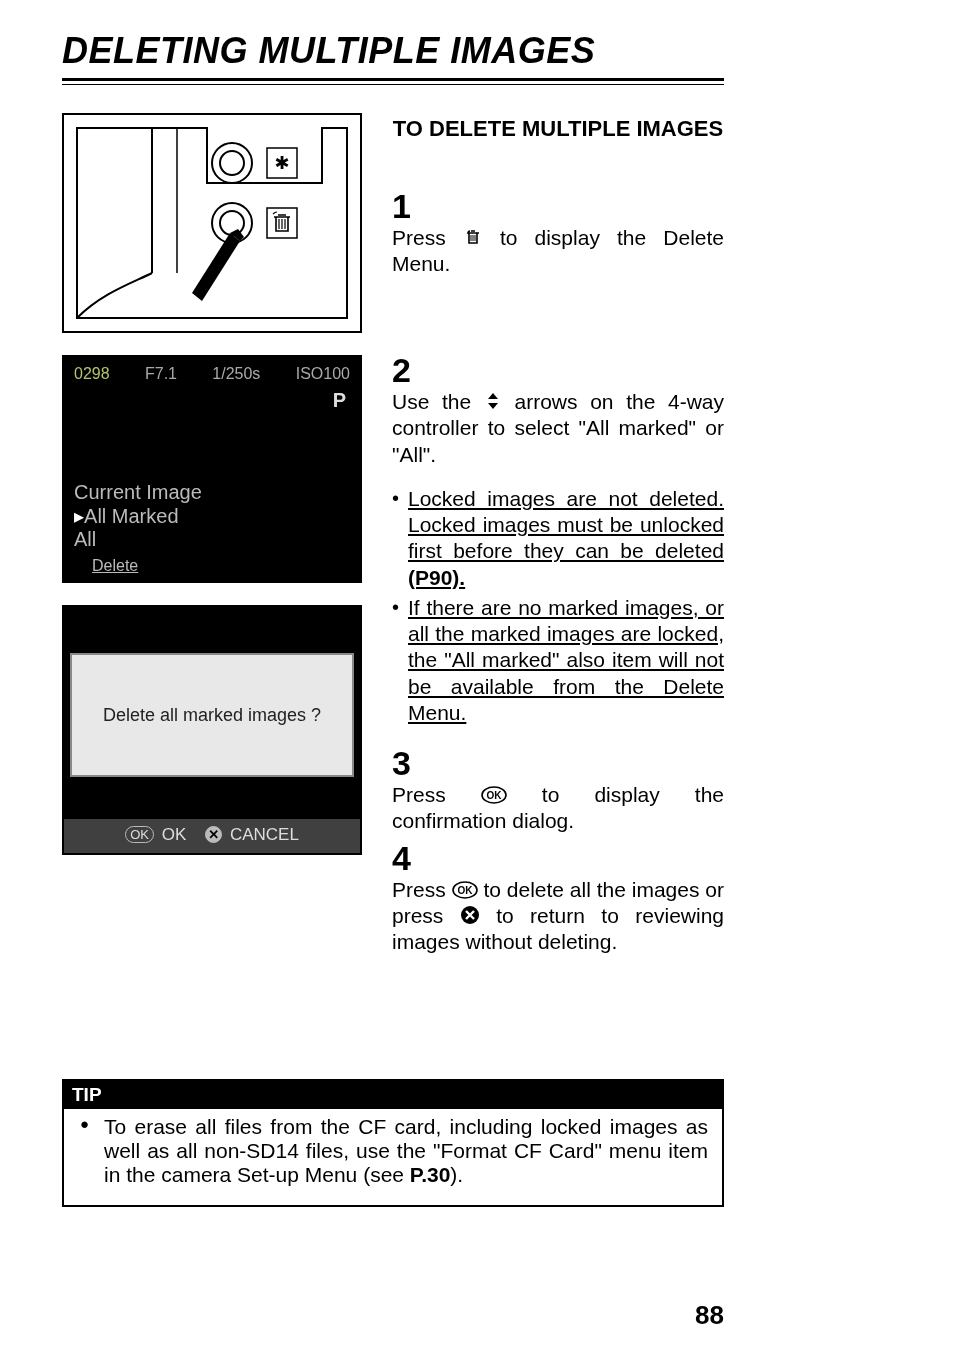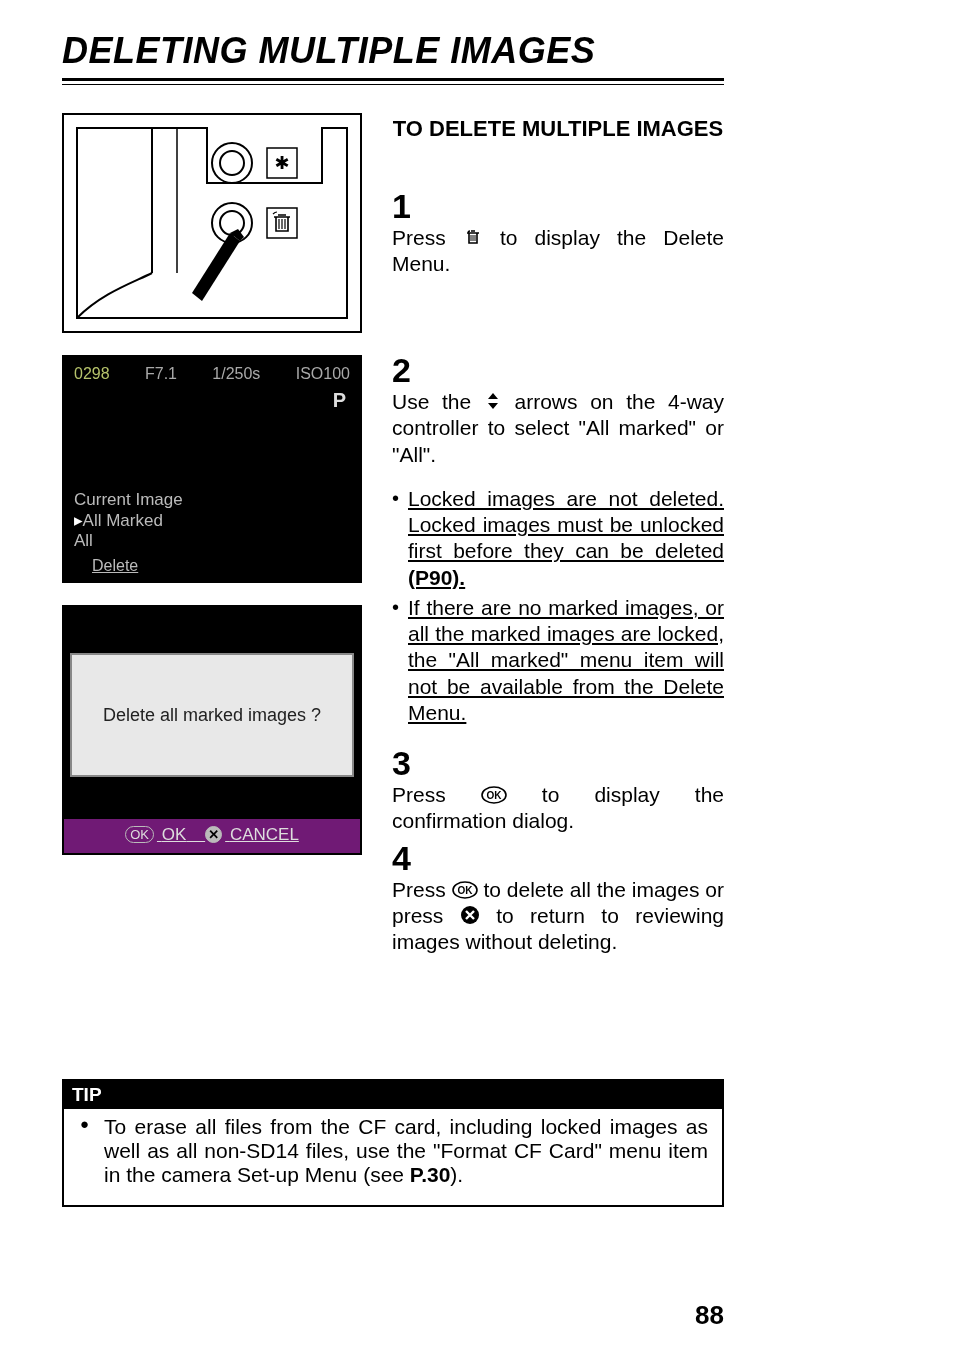--- a/index.html
+++ b/index.html
@@ -90,21 +90,21 @@
     text-align: right;
     font-size: 20px;
     font-weight: bold;
     color: #ddd;
     padding: 6px 4px 0 0;
   }
   .lcd-menu {
     position: absolute;
     left: 10px;
     bottom: 30px;
-    font-size: 17px;
+    font-size: 20px;
     color: #bbb;
   }
   .lcd-menu .marker { color:#fff; }
   .lcd-bottom {
     position: absolute;
     left: 28px;
     bottom: 6px;
     font-size: 16px;
     color: #bbb;
     text-decoration: underline;
@@ -118,26 +118,25 @@
     background: #e8e8e8;
     display: flex;
     align-items: center;
     justify-content: center;
     font-size: 18px;
     color: #222;
   }
   .lcd2-bar {
     position: absolute;
     left: 0; right: 0; bottom: 0;
-    background: #701a75;
+    background: #404040;
     text-align: center;
     font-size: 17px;
     color: #ddd;
     padding: 6px 0 8px;
-    text-decoration: underline;
   }
   .lcd2-bar .okbadge, .lcd2-bar .xbadge {
     display: inline-block;
     border: 1.5px solid #bbb;
     border-radius: 10px;
     padding: 0 4px;
     font-size: 13px;
     vertical-align: 1px;
     margin-right: 3px;
   }
@@ -344,21 +343,21 @@
             </svg>
         </span>
         <span> arrows on the 4-way controller to select "All marked" or "All".</span>
       </p>
 
       <ul class="bullets">
         <li>
           <span>Locked images are not deleted.  Locked images must be unlocked first before they can be deleted </span><b>(P90).</b>
         </li>
         <li>
-          <span>If there are no marked images, or all the marked images are locked, the "All marked" menu item will not be available from the Delete Menu.</span>
+          <span>If there are no marked images, or all the marked images are locked, the "All marked" also item will not be available from the Delete Menu.</span>
         </li>
       </ul>
 
       <div style="height:16px"></div>
 
       <div class="stepnum">3</div>
       <p class="step-text" style="margin-bottom:6px">
         <span>Press </span>
         <span class="icon">
           <svg width="26" height="18" viewBox="0 0 26 18">

